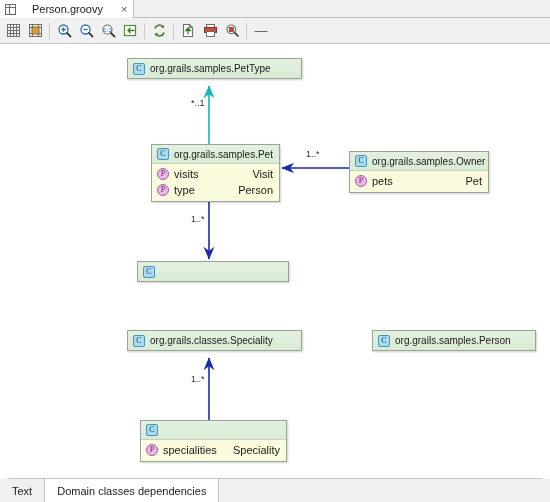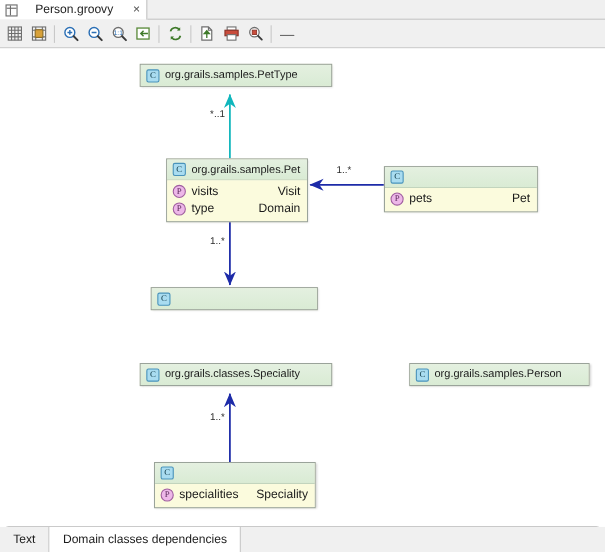--- a/index.html
+++ b/index.html
@@ -397,28 +397,29 @@
     </div>
     <div class="node-body">
       <div class="member-row">
         <span class="icon-prop">P</span>
         <span class="member-name">visits</span>
         <span class="member-type">Visit</span>
       </div>
       <div class="member-row">
         <span class="icon-prop">P</span>
         <span class="member-name">type</span>
-        <span class="member-type">Domain</span>
+        <span class="member-type">Person</span>
       </div>
     </div>
   </div>
 
   <div class="node" style="left:349px; top:107px; width:140px;">
     <div class="node-header">
       <span class="icon-class">C</span>
+      <span class="node-title">org.grails.samples.Owner</span>
     </div>
     <div class="node-body">
       <div class="member-row">
         <span class="icon-prop">P</span>
         <span class="member-name">pets</span>
         <span class="member-type">Pet</span>
       </div>
     </div>
   </div>
 

